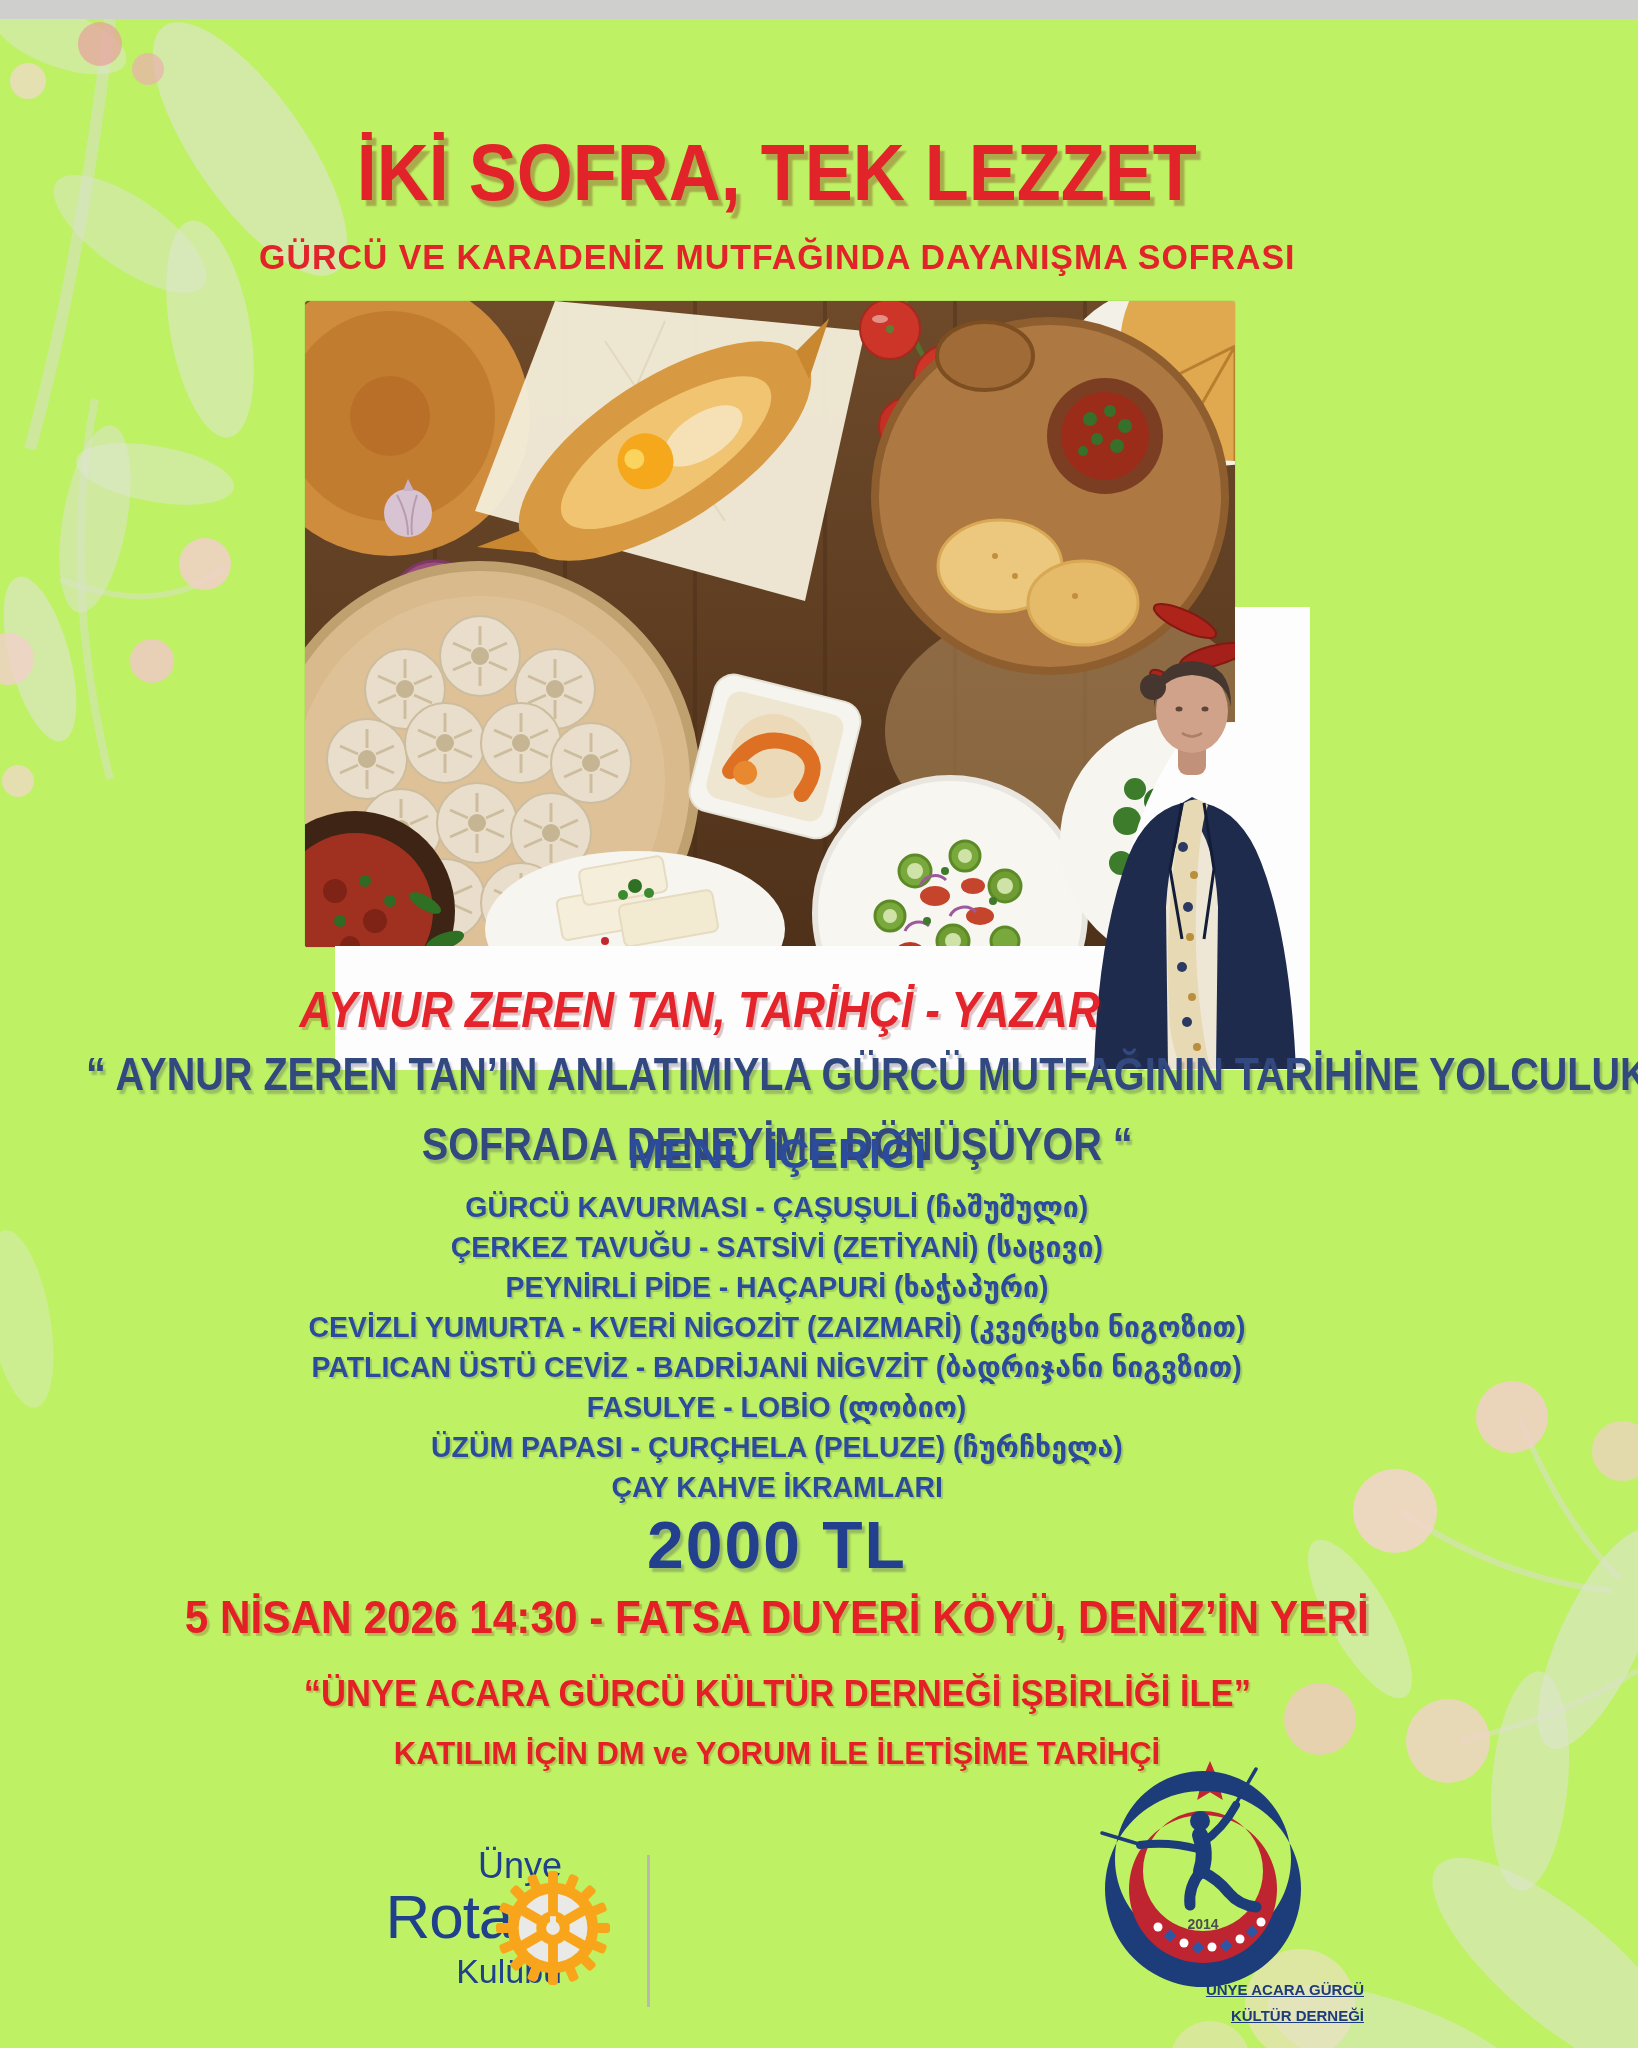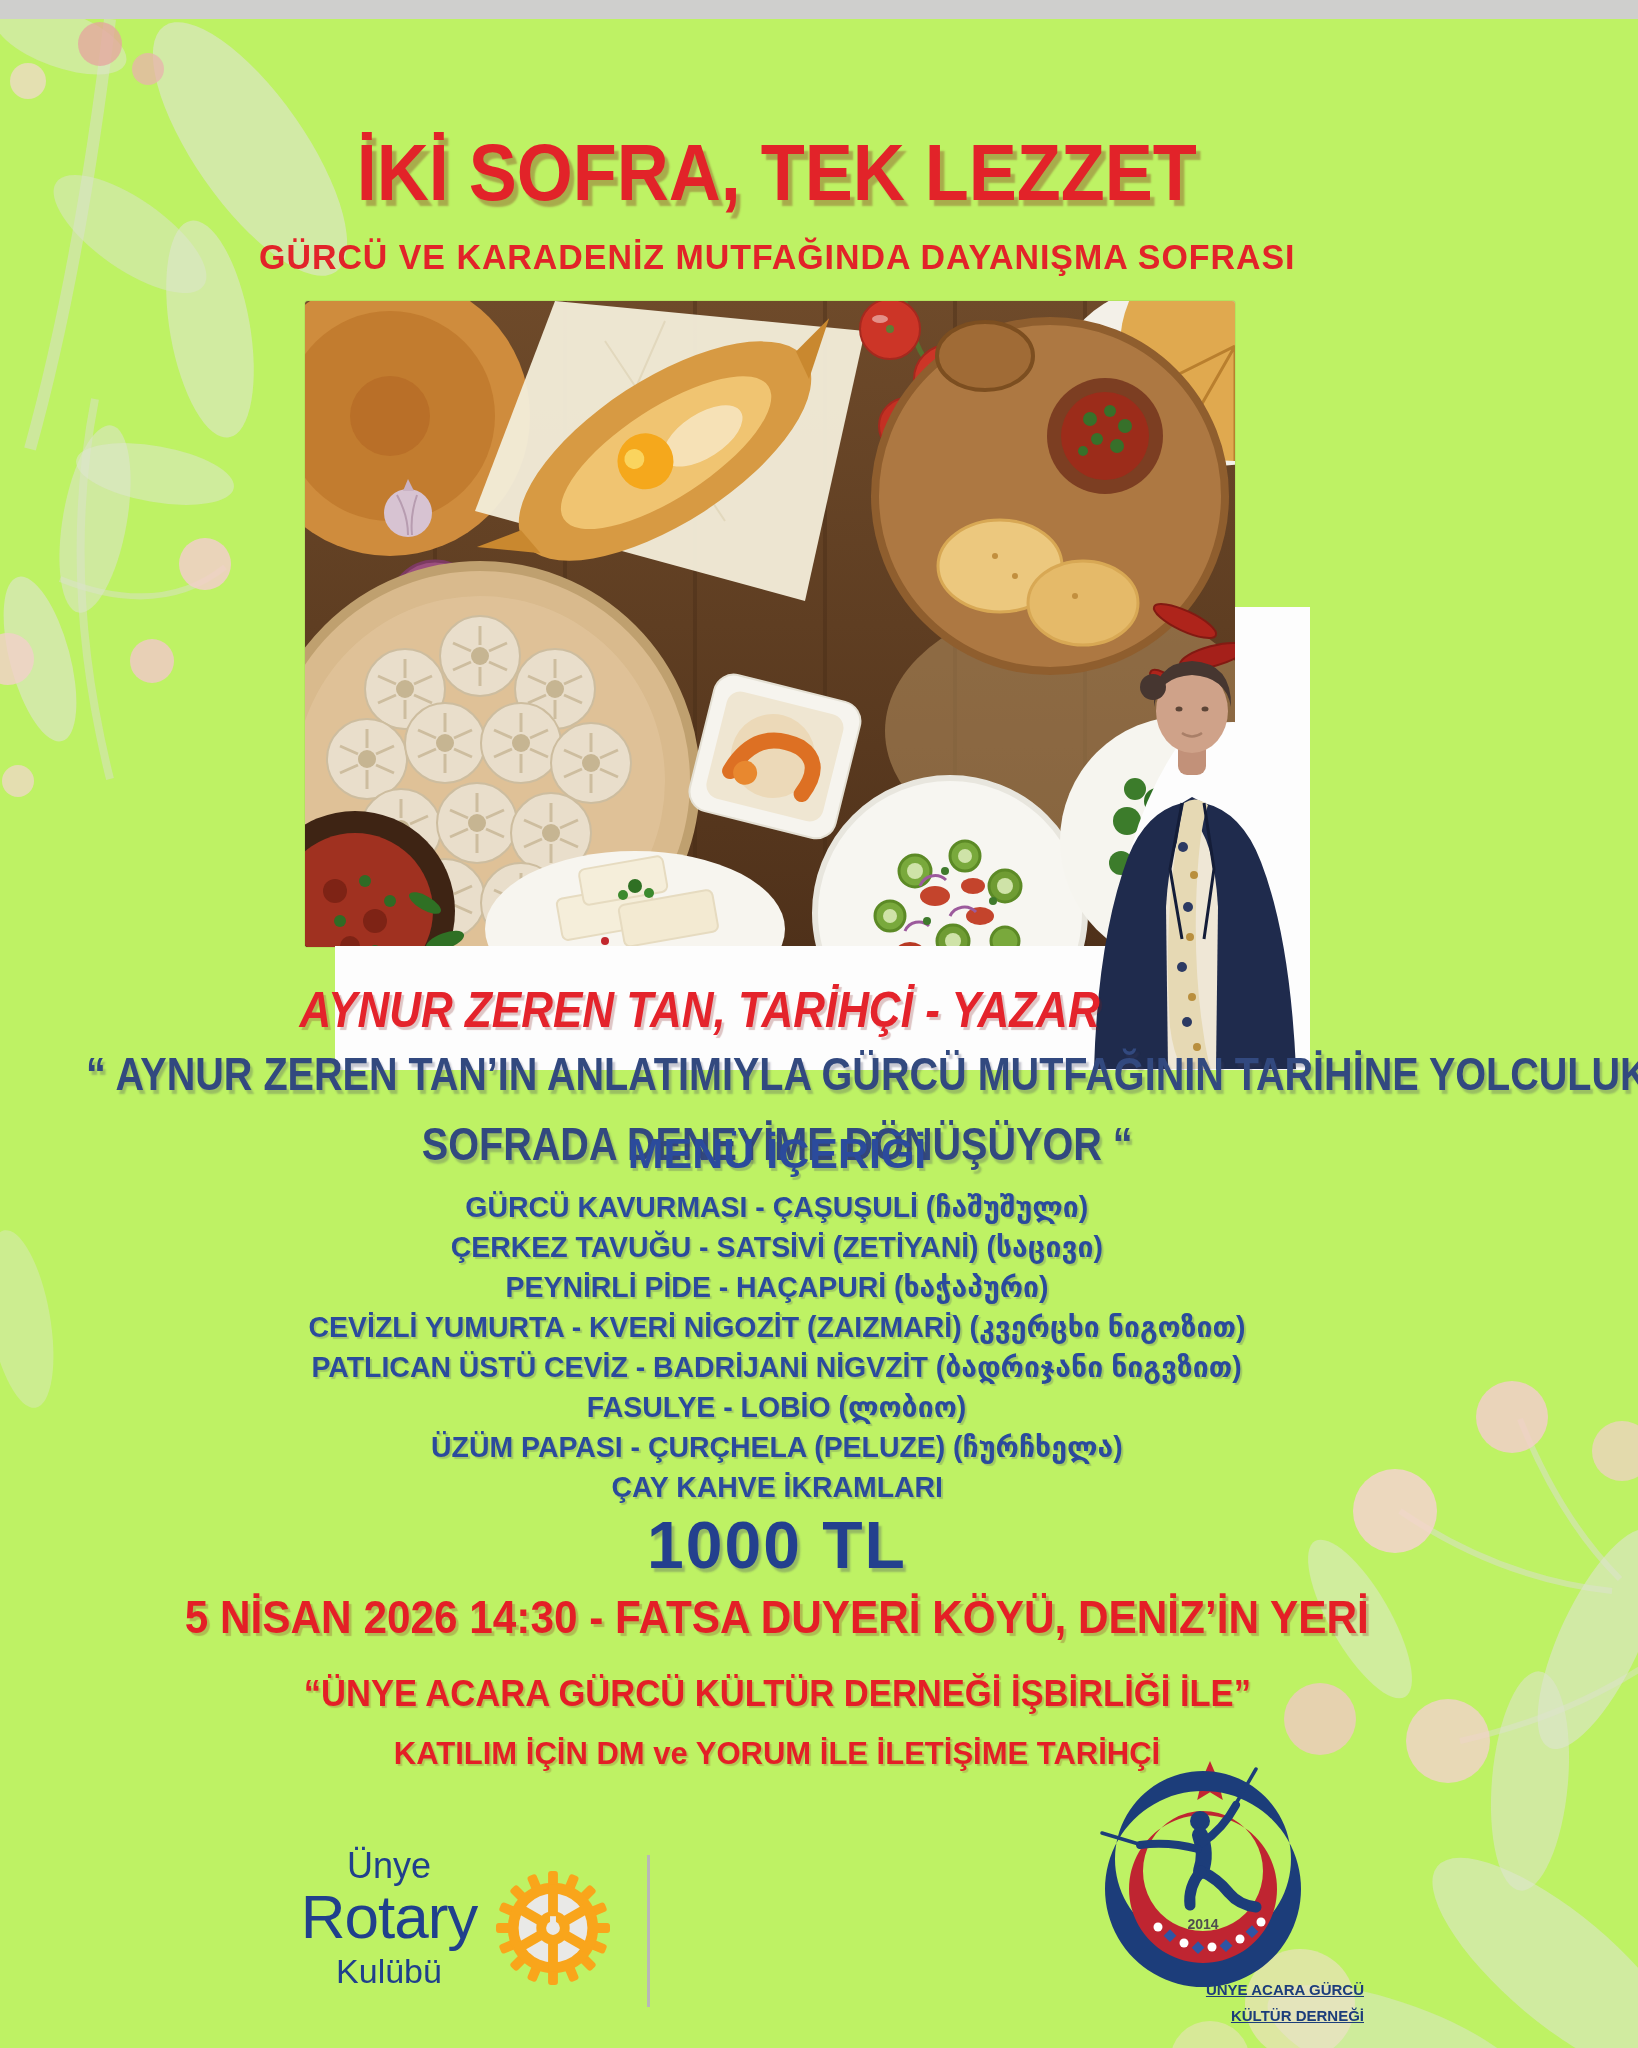--- a/index.html
+++ b/index.html
@@ -45,21 +45,21 @@
          text-shadow:3px 4px 2px rgba(60,60,95,.3);}
   .event{top:1570px;font-size:47px;font-weight:bold;color:#e41f26;
          text-shadow:3px 3px 1px rgba(130,30,30,.25);}
   .event .cond{transform:scaleX(.90);}
   .collab{top:1654px;font-size:36px;font-weight:bold;color:#e41f26;
           text-shadow:2px 2px 1px rgba(130,30,30,.22);}
   .collab .cond{transform:scaleX(.96);}
   .contact{top:1717px;font-size:31px;font-weight:bold;color:#e41f26;
            text-shadow:2px 2px 1px rgba(130,30,30,.2);}
 
-  .rotary-text{left:244px;top:1828px;width:290px;text-align:center;color:#20408c;}
+  .rotary-text{left:272px;top:1828px;width:290px;text-align:right;color:#20408c;}
   .rotary-l1{font-size:36px;line-height:38px;}
   .rotary-l2{font-size:62px;line-height:64px;font-weight:normal;letter-spacing:-1px;}
   .rotary-l3{font-size:34px;line-height:44px;}
   .rotary-wheel{left:496px;top:1852px;width:114px;height:114px;}
   .divider{left:647px;top:1836px;width:3px;height:152px;background:#b8b8b6;}
   .slogan{left:676px;top:1872px;font-size:38px;font-weight:bold;font-style:italic;color:#0e7cc3;}
   .slogan .cond{transform:scaleX(.90);transform-origin:0 50%;}
   .assoc-logo{left:1088px;top:1740px;width:230px;height:230px;}
   .assoc-name{left:1064px;top:1958px;width:300px;text-align:right;color:#1c3d7a;
               font-weight:bold;font-size:15px;line-height:26px;text-decoration:underline;}
@@ -369,21 +369,21 @@
     <div><span class="cond">ÇERKEZ TAVUĞU - SATSİVİ (ZETİYANİ) (საცივი)</span></div>
     <div><span class="cond">PEYNİRLİ PİDE - HAÇAPURİ (ხაჭაპური)</span></div>
     <div><span class="cond">CEVİZLİ YUMURTA - KVERİ NİGOZİT (ZAIZMARİ) (კვერცხი ნიგოზით)</span></div>
     <div><span class="cond">PATLICAN ÜSTÜ CEVİZ - BADRİJANİ NİGVZİT (ბადრიჯანი ნიგვზით)</span></div>
     <div><span class="cond">FASULYE - LOBİO (ლობიო)</span></div>
     <div><span class="cond">ÜZÜM PAPASI - ÇURÇHELA (PELUZE) (ჩურჩხელა)</span></div>
     <div><span class="cond">ÇAY KAHVE İKRAMLARI</span></div>
   </div>
 
   <div class="cwrap price">
-    <span class="cond">1000 TL</span>
+    <span class="cond">2000 TL</span>
   </div>
   <div class="cwrap event">
     <span class="cond">5 NİSAN 2026 14:30 - FATSA DUYERİ KÖYÜ, DENİZ’İN YERİ</span>
   </div>
   <div class="cwrap collab">
     <span class="cond">“ÜNYE ACARA GÜRCÜ KÜLTÜR DERNEĞİ İŞBİRLİĞİ İLE”</span>
   </div>
   <div class="cwrap contact">
     <span class="cond">KATILIM İÇİN DM ve YORUM İLE İLETİŞİME TARİHÇİ</span>
   </div>

